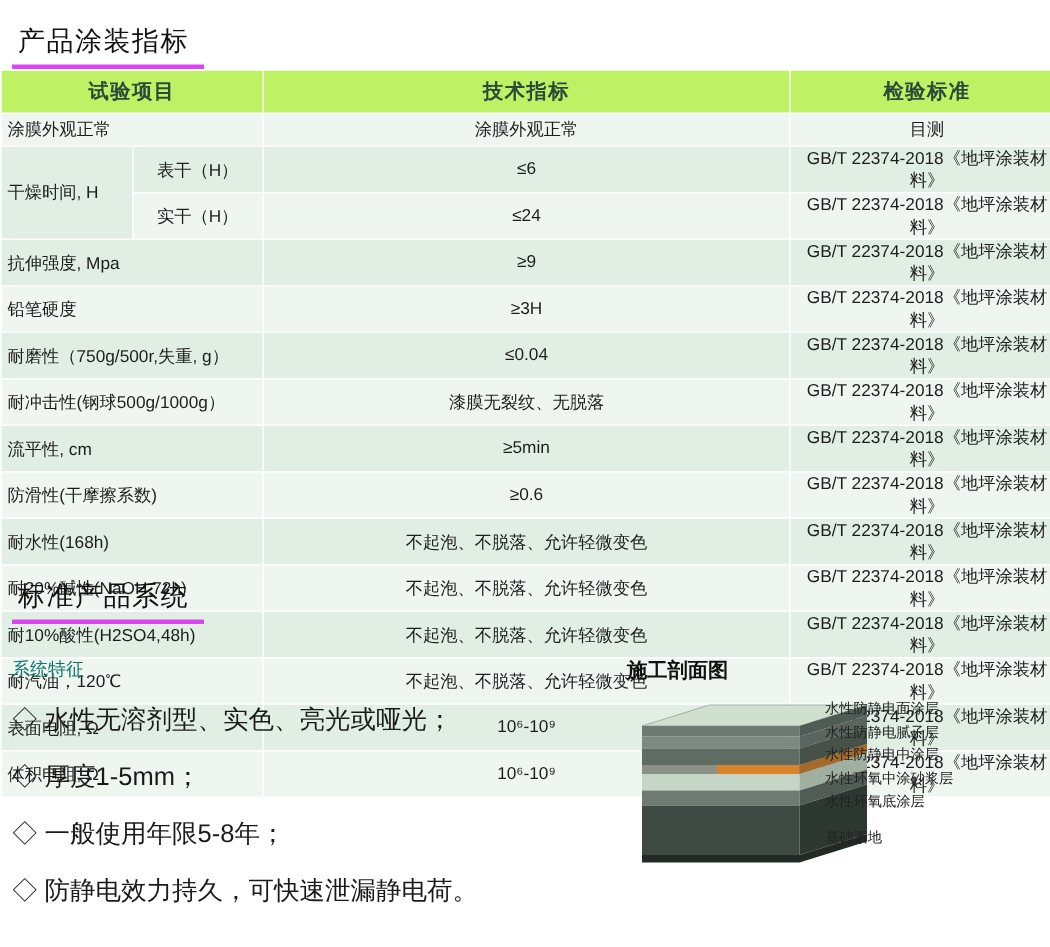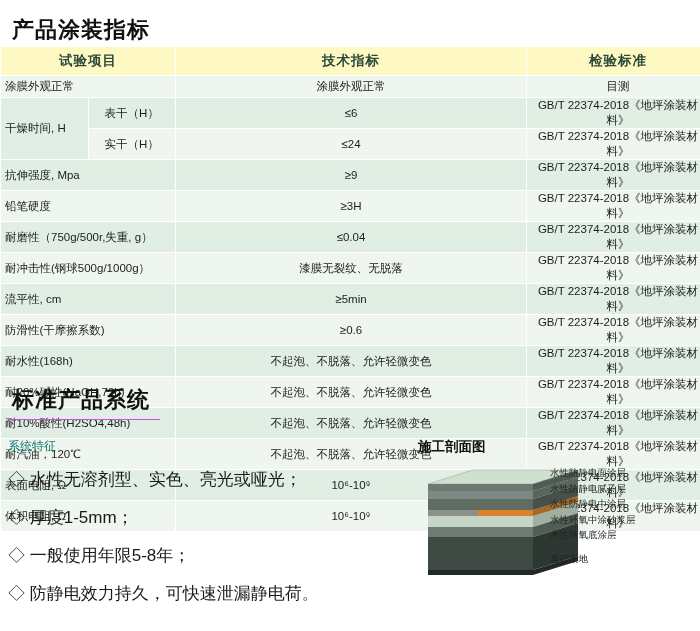--- a/index.html
+++ b/index.html
@@ -12,25 +12,25 @@
     background: #ffffff;
     font-family: "Liberation Sans", sans-serif;
     color: #222;
     position: relative;
     overflow: hidden;
   }
 
   
   .section-heading {
     display: inline-block;
-    font-size: 22px;
-    font-weight: bold;
+    font-size: 18px;
+    font-weight: normal;
     color: #111;
     padding: 3px 10px 4px 4px;
-    border-bottom: 1px solid #d946ef;
+    border-bottom: 3px solid #d946ef;
     letter-spacing: 1px;
   }
   .heading-wrap-1 {
     position: absolute;
     left: 8px;
     top: 12px;
   }
   .heading-wrap-2 {
     position: absolute;
     left: 8px;
@@ -44,21 +44,21 @@
     top: 46px;
     width: 700px;
   }
   table.spec {
     border-collapse: collapse;
     width: 700px;
     table-layout: fixed;
     font-size: 11.5px;
   }
   table.spec th {
-    background: #fef9c3;
+    background: #bef264;
     color: #2c4a3a;
     font-size: 13.5px;
     font-weight: bold;
     height: 26px;
     border: 1px solid #ffffff;
     letter-spacing: 1px;
   }
   table.spec td {
     border: 1px solid #ffffff;
     height: 21px;

